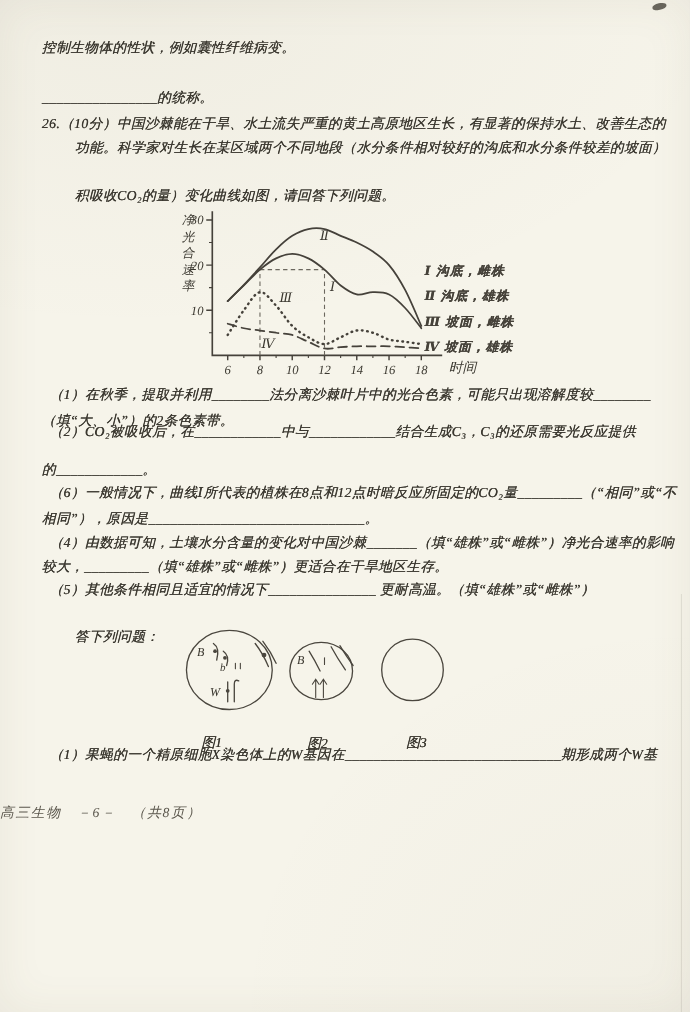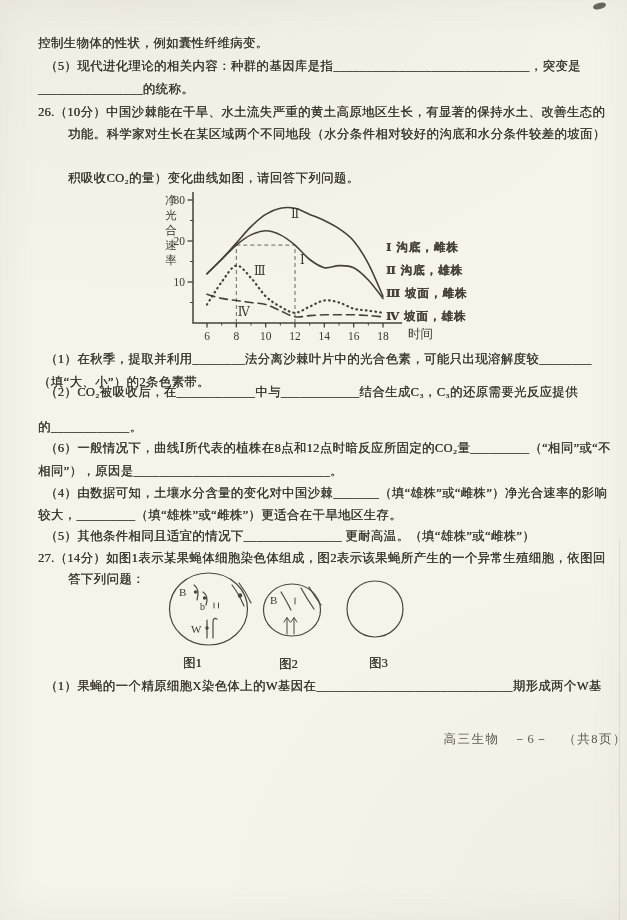--- a/index.html
+++ b/index.html
@@ -10,57 +10,57 @@
     overflow:hidden;
   }
   .page{
     position:relative;width:627px;height:920px;
     background:#f6f4ea;
     background-image:
       radial-gradient(ellipse 900px 500px at 20% 0%, rgba(120,110,80,0.05), rgba(0,0,0,0) 60%),
       radial-gradient(ellipse 700px 600px at 100% 100%, rgba(120,110,80,0.04), rgba(0,0,0,0) 60%);
     box-shadow:inset 0 0 40px rgba(100,90,60,0.08);
     color:#3b3830;
+    font-style:italic;
   }
   .l{
     position:absolute;margin:0;
     font-size:12.5px;line-height:18px;letter-spacing:0.3px;
     white-space:nowrap;
     text-shadow:0.25px 0 currentColor;
   }
   .footer{color:#5a564c;letter-spacing:1.5px;text-shadow:none;}
   .chart-wrap{position:absolute;left:140px;top:186px;width:487px;height:168px;}
   #chart-svg{position:absolute;left:0;top:0;}
   .legend{position:absolute;left:246px;top:18px;margin-top:32px;}
   .legend-item{
     font-size:11.5px;line-height:23px;white-space:nowrap;
     color:#46423a;font-weight:bold;letter-spacing:1px;text-shadow:0.2px 0 currentColor;
   }
   .figures-wrap{position:absolute;left:150px;top:572px;width:300px;height:92px;}
-  .fig-label{position:absolute;font-size:12.5px;color:#3b3830;text-shadow:0.25px 0 currentColor;}
+  .fig-label{position:absolute;font-size:12.5px;color:#3b3830;text-shadow:0.25px 0 currentColor;margin-top:12px;}
   .artifact{
     position:absolute;left:593px;top:3px;width:13px;height:6px;
     background:rgba(70,66,58,0.8);border-radius:50% 40% 50% 40%;
     transform:rotate(-10deg);
   }
   .edge-line{
     position:absolute;right:7px;top:540px;width:1px;height:380px;
     background:rgba(90,85,70,0.12);
   }
 </style>
 </head>
 <body>
 
 <div class="page">
 
   <div class="artifact"></div>
   <div class="edge-line"></div>
 
   <p class="l" style="left:38px;top:34px">控制生物体的性状，例如囊性纤维病变。</p>
-  <p class="l" style="left:45px;top:57px">（5）现代进化理论的相关内容：种群的基因库是指______________________________，突变是</p>
   <p class="l" style="left:38px;top:80px">________________的统称。</p>
 
   <p class="l" style="left:38px;top:103px">26.（10分）中国沙棘能在干旱、水土流失严重的黄土高原地区生长，有显著的保持水土、改善生态的</p>
   <p class="l" style="left:68px;top:125px">功能。科学家对生长在某区域两个不同地段（水分条件相对较好的沟底和水分条件较差的坡面）</p>
   <p class="l" style="left:68px;top:169px">积吸收CO₂的量）变化曲线如图，请回答下列问题。</p>
 
   <div class="chart-wrap">
     <svg id="chart-svg" width="487" height="168" viewBox="0 0 487 168">
         <path d="M53,6 L53,137 L262,137" stroke="#45413a" stroke-width="1.5" fill="none"></path>
         <line x1="47.5" y1="96" x2="53" y2="96" stroke="#45413a" stroke-width="1.3"></line>
@@ -121,21 +121,20 @@
   <p class="l" style="left:45px;top:350px">（1）在秋季，提取并利用________法分离沙棘叶片中的光合色素，可能只出现溶解度较________</p>
   <p class="l" style="left:38px;top:373px">（填“大、小”）的2条色素带。</p>
   <p class="l" style="left:45px;top:383px">（2）CO₂被吸收后，在____________中与____________结合生成C₃，C₃的还原需要光反应提供</p>
   <p class="l" style="left:38px;top:418px">的____________。</p>
   <p class="l" style="left:45px;top:439px">（6）一般情况下，曲线Ⅰ所代表的植株在8点和12点时暗反应所固定的CO₂量_________（“相同”或“不</p>
   <p class="l" style="left:38px;top:462px">相同”），原因是______________________________。</p>
   <p class="l" style="left:45px;top:484px">（4）由数据可知，土壤水分含量的变化对中国沙棘_______（填“雄株”或“雌株”）净光合速率的影响</p>
   <p class="l" style="left:38px;top:506px">较大，_________（填“雄株”或“雌株”）更适合在干旱地区生存。</p>
   <p class="l" style="left:45px;top:527px">（5）其他条件相同且适宜的情况下_______________ 更耐高温。（填“雄株”或“雌株”）</p>
 
-  <p class="l" style="left:38px;top:549px">27.（14分）如图1表示某果蝇体细胞染色体组成，图2表示该果蝇所产生的一个异常生殖细胞，依图回</p>
   <p class="l" style="left:68px;top:570px">答下列问题：</p>
 
   <div class="figures-wrap">
     <svg width="300" height="92" viewBox="0 0 300 92">
       <g stroke="#4a463e" stroke-width="1.2" fill="none" stroke-linecap="round">
 
         <ellipse cx="58.5" cy="37" rx="39" ry="36"></ellipse>
         <path d="M44,13 Q50,17 47,28"></path>
         <path d="M53,20 Q59,24 56,33"></path>
         <path d="M64,31 l0,5 M68.5,31 l0,5" stroke-width="1"></path>
@@ -168,14 +167,14 @@
       </g>
     </svg>
   </div>
 
   <span class="fig-label" style="left:183px;top:655px">图1</span>
   <span class="fig-label" style="left:279px;top:656px">图2</span>
   <span class="fig-label" style="left:369px;top:655px">图3</span>
 
   <p class="l" style="left:45px;top:677px">（1）果蝇的一个精原细胞X染色体上的W基因在______________________________期形成两个W基</p>
 
-  <p class="l footer" style="left:0;right:0;top:730px;position:absolute;text-align:right">高三生物　－6－　（共8页）</p>
+  <p class="l footer" style="left:0;right:0;top:730px;position:absolute;text-align:left">高三生物　－6－　（共8页）</p>
 </div>
 
 </body></html>

